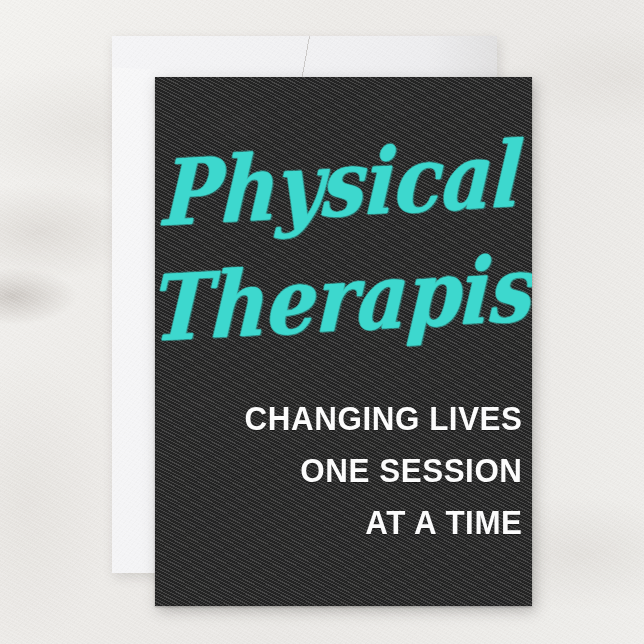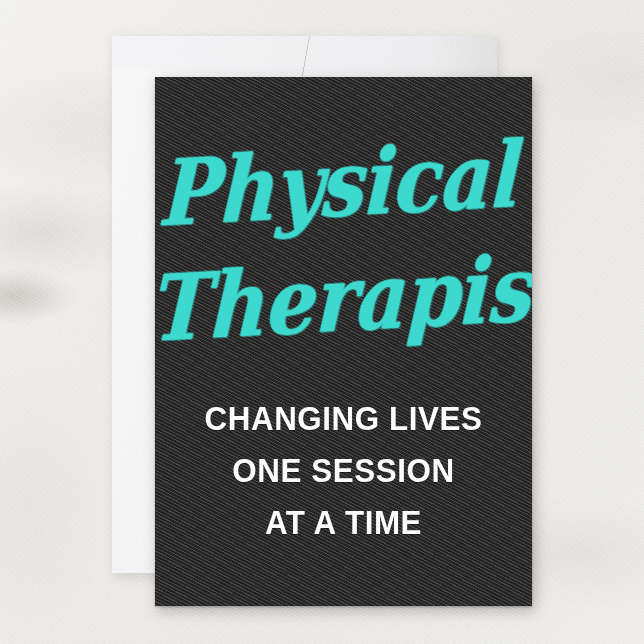--- a/index.html
+++ b/index.html
@@ -148,21 +148,21 @@
     font-size: 78px;
     transform: rotate(-3.1deg) skewX(-7deg) scaleY(1.16);
   }
 
   
   #tagline {
     position: absolute;
     left: 0;
     right: 0;
     top: 316px;
-    text-align: center;
+    text-align: right;
   }
   .tagline-line {
     color: #fbfbfb;
     font-family: "Liberation Sans", sans-serif;
     font-weight: 700;
     font-size: 33px;
     line-height: 52px;
     letter-spacing: 0.6px;
     white-space: nowrap;
     transform: scaleX(0.95);

